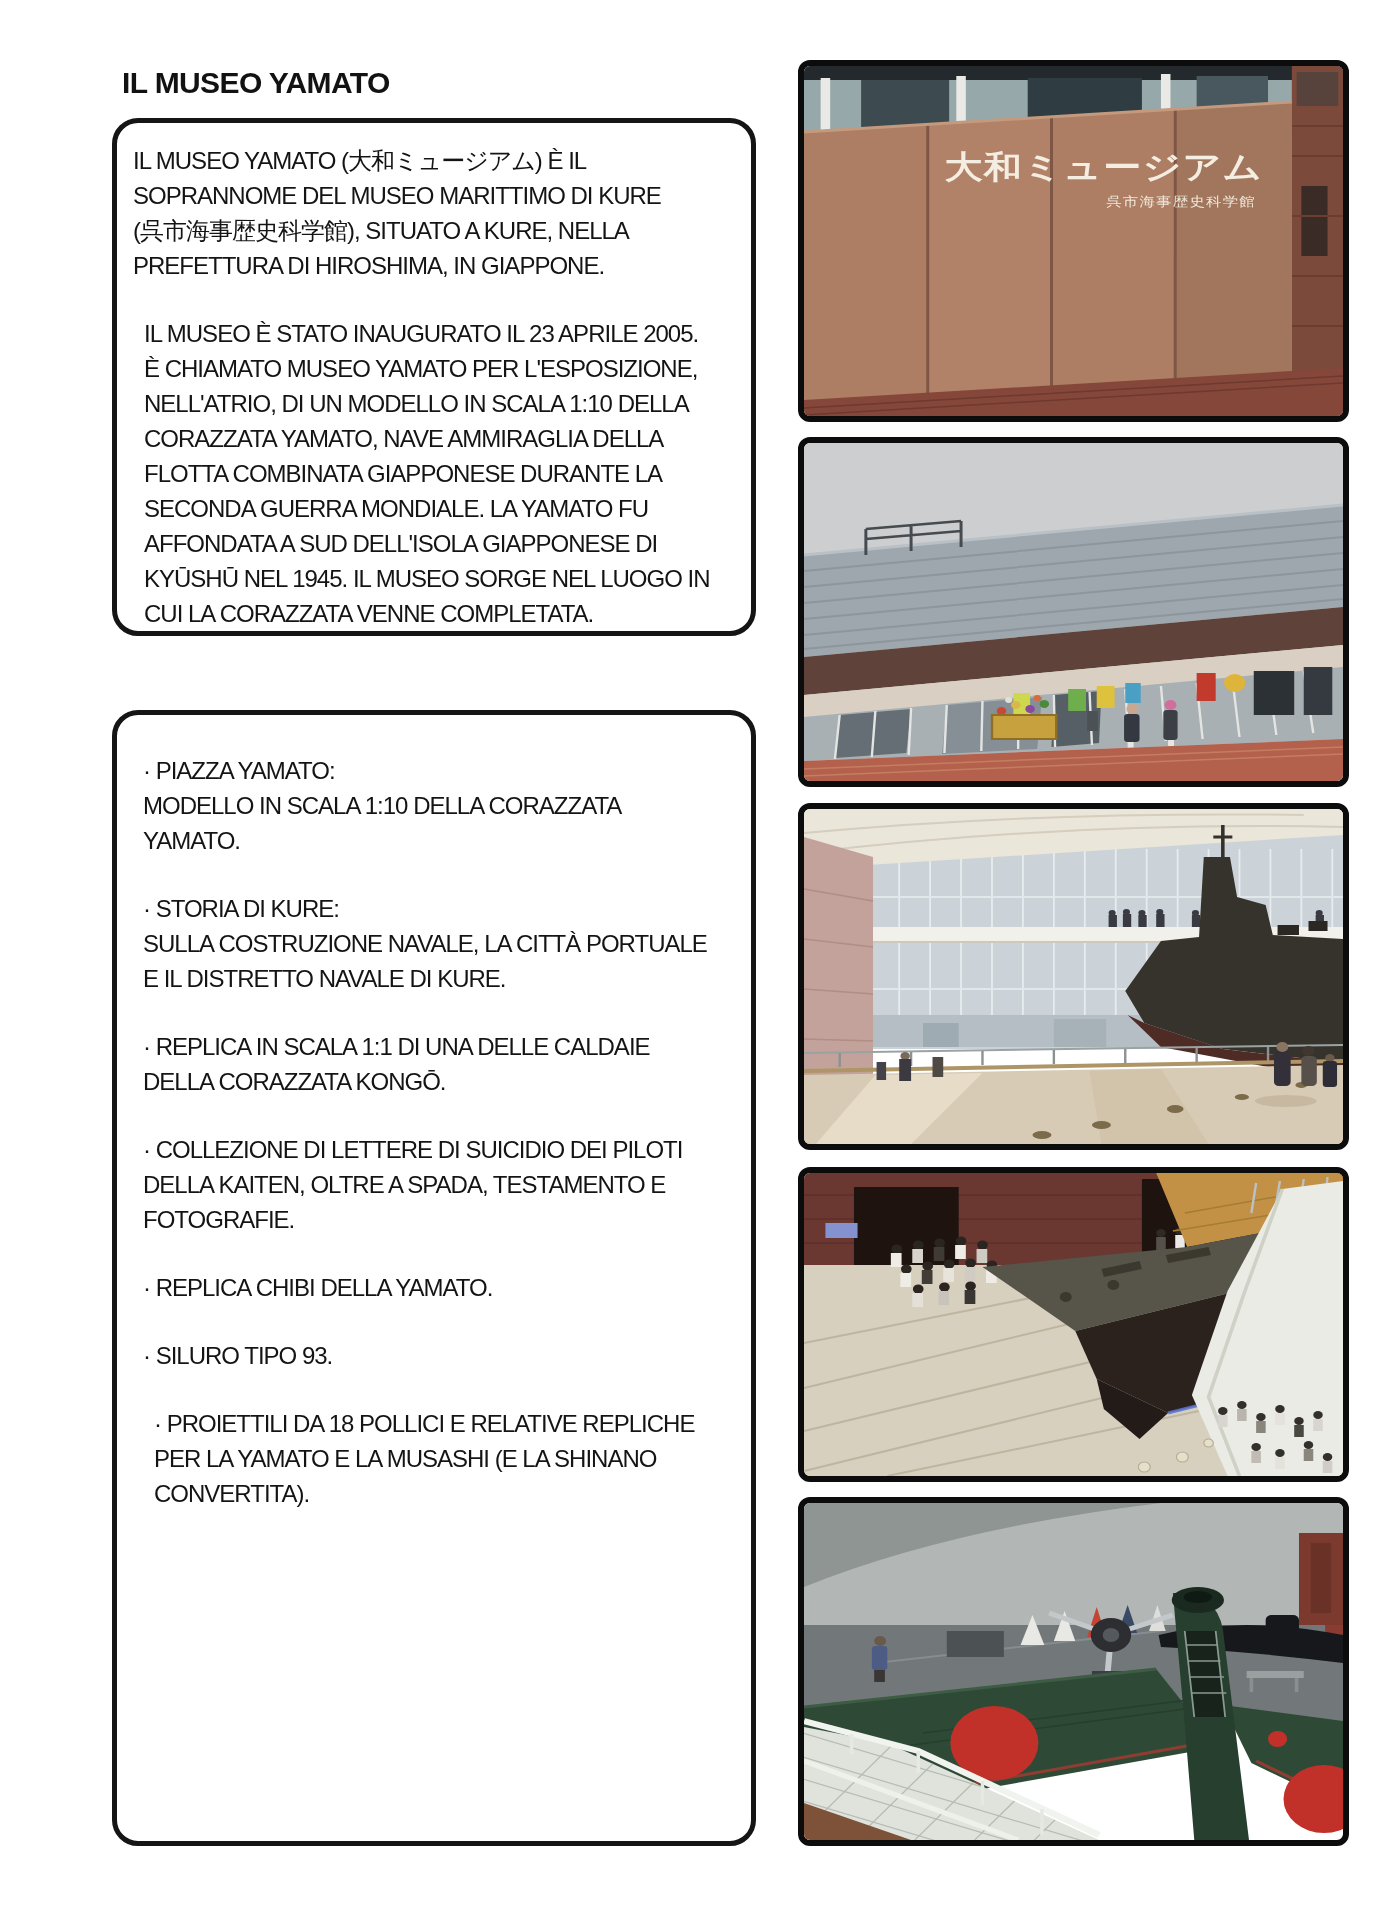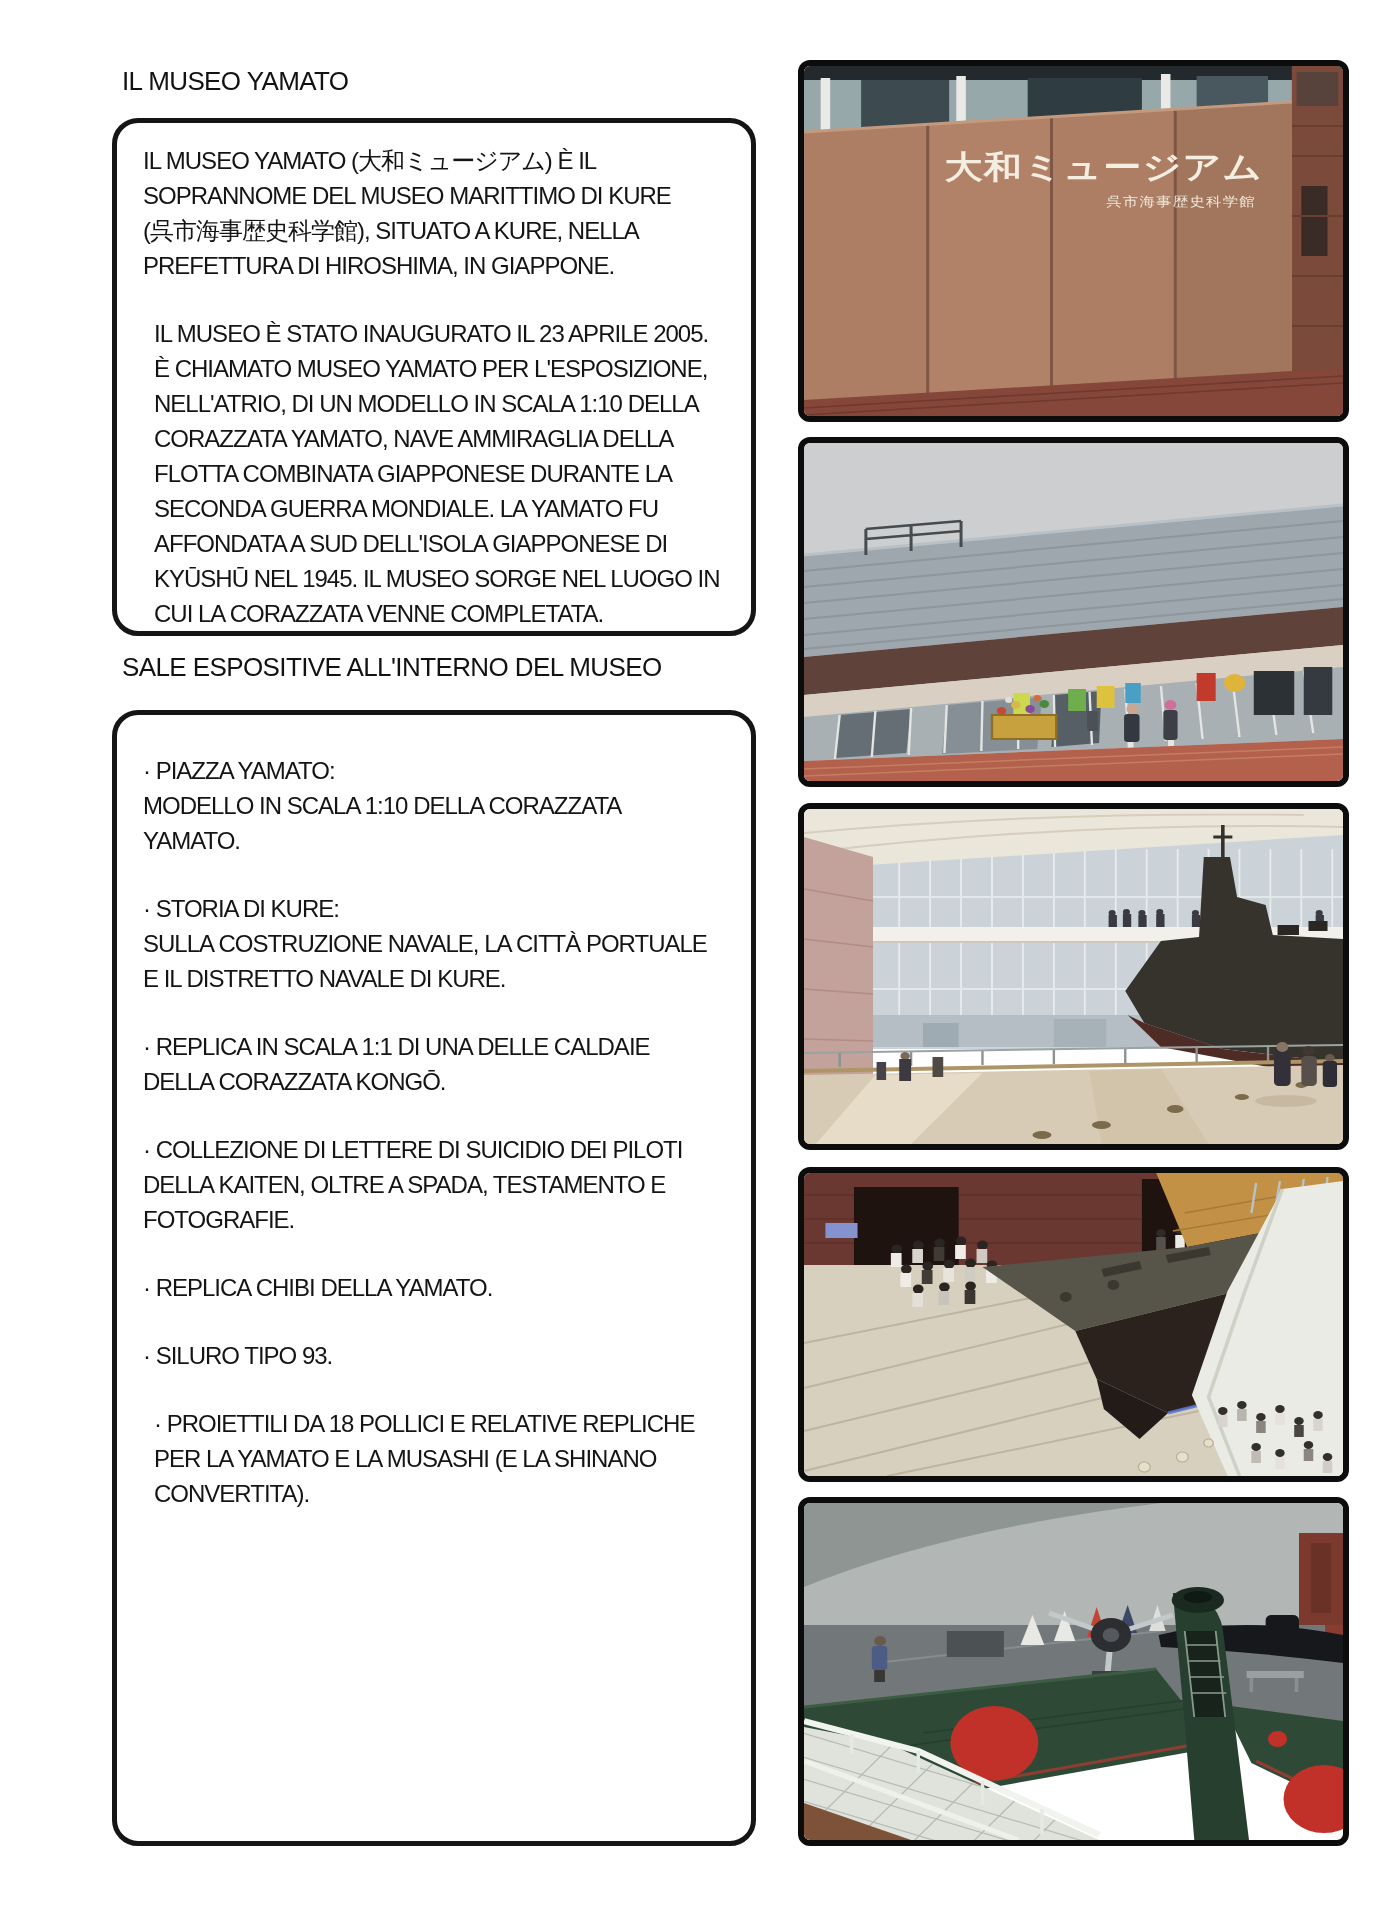--- a/index.html
+++ b/index.html
@@ -1,24 +1,24 @@
 <!DOCTYPE html>
 <html><head>
 <meta charset="utf-8">
 <style>
   html,body{margin:0;padding:0;background:#ffffff;}
   .page{position:relative;width:1385px;height:1920px;background:#ffffff;
         font-family:"Liberation Sans", sans-serif;color:#141414;overflow:hidden;}
-  .heading{position:absolute;font-weight:normal;font-size:26px;letter-spacing:-0.6px;
+  .heading{position:absolute;font-weight:bold;font-size:30px;letter-spacing:-0.6px;
            white-space:nowrap;color:#121212;}
   #title-1{left:122px;top:66px;}
   #title-2{left:122px;top:652px;}
   .tbox{position:absolute;left:112px;width:644px;border:5px solid #151515;
         border-radius:26px;background:#ffffff;box-sizing:border-box;overflow:hidden;}
-  #intro-box{top:118px;height:518px;padding:20px 18px 0 26px;}
+  #intro-box{top:118px;height:518px;padding:20px 18px 0 16px;}
   #exhibit-box{top:710px;height:1136px;padding:38px 18px 8px 26px;}
   .tbox p{margin:0 0 33px 0;font-size:24px;line-height:35px;letter-spacing:-1px;
           white-space:pre-line;color:#141414;}
   .tbox p:last-child{margin-bottom:0;margin-left:11px;}
   .photo{position:absolute;left:798px;width:551px;border:6px solid #0c0c0c;
          border-radius:12px;box-sizing:border-box;overflow:hidden;background:#fff;}
   #photo-1{top:60px;height:362px;}
   #photo-2{top:437px;height:350px;}
   #photo-3{top:803px;height:347px;}
   #photo-4{top:1167px;height:315px;}
@@ -41,21 +41,20 @@
 È CHIAMATO MUSEO YAMATO PER L'ESPOSIZIONE,
 NELL'ATRIO, DI UN MODELLO IN SCALA 1:10 DELLA
 CORAZZATA YAMATO, NAVE AMMIRAGLIA DELLA
 FLOTTA COMBINATA GIAPPONESE DURANTE LA
 SECONDA GUERRA MONDIALE. LA YAMATO FU
 AFFONDATA A SUD DELL'ISOLA  GIAPPONESE DI
 KYŪSHŪ NEL 1945. IL MUSEO SORGE NEL LUOGO IN
 CUI LA CORAZZATA VENNE COMPLETATA.</p>
   </div>
 
-  <div class="heading" id="title-2">SALE ESPOSITIVE ALL'INTERNO DEL MUSEO</div>
 
   <div class="tbox" id="exhibit-box">
     <p>· PIAZZA YAMATO:
 MODELLO IN SCALA 1:10 DELLA CORAZZATA
 YAMATO.</p>
     <p>· STORIA DI KURE:
 SULLA COSTRUZIONE NAVALE, LA CITTÀ PORTUALE
 E IL DISTRETTO NAVALE DI KURE.</p>
     <p>· REPLICA IN SCALA 1:1 DI UNA DELLE CALDAIE
 DELLA CORAZZATA KONGŌ.</p>

